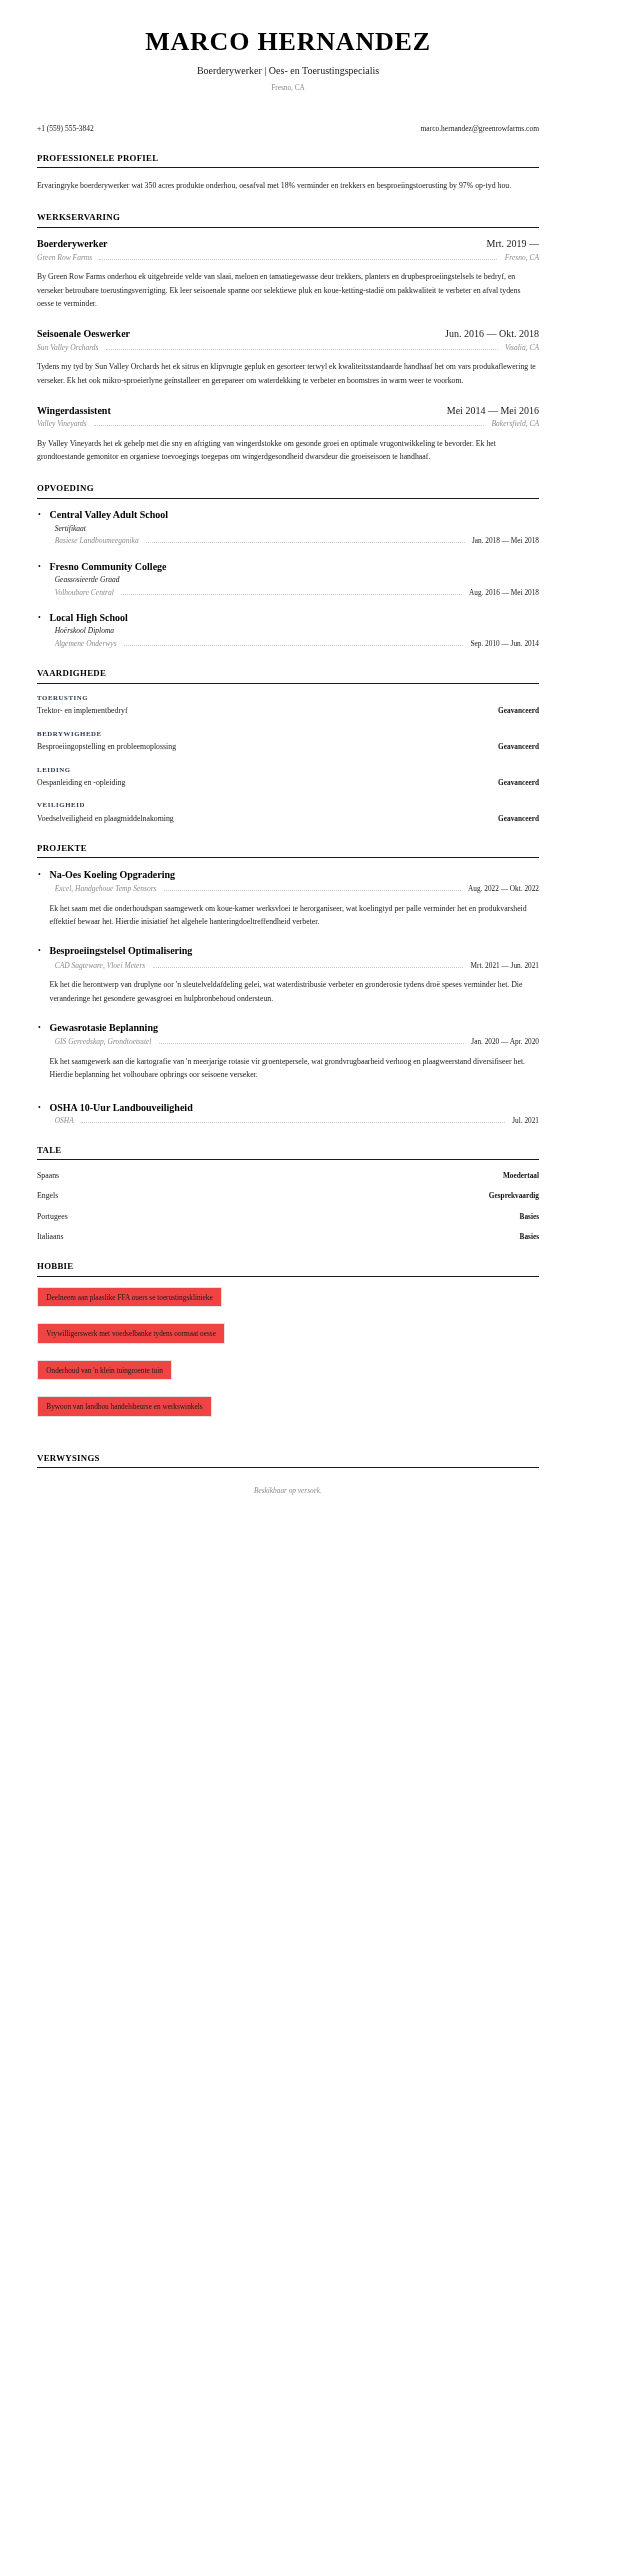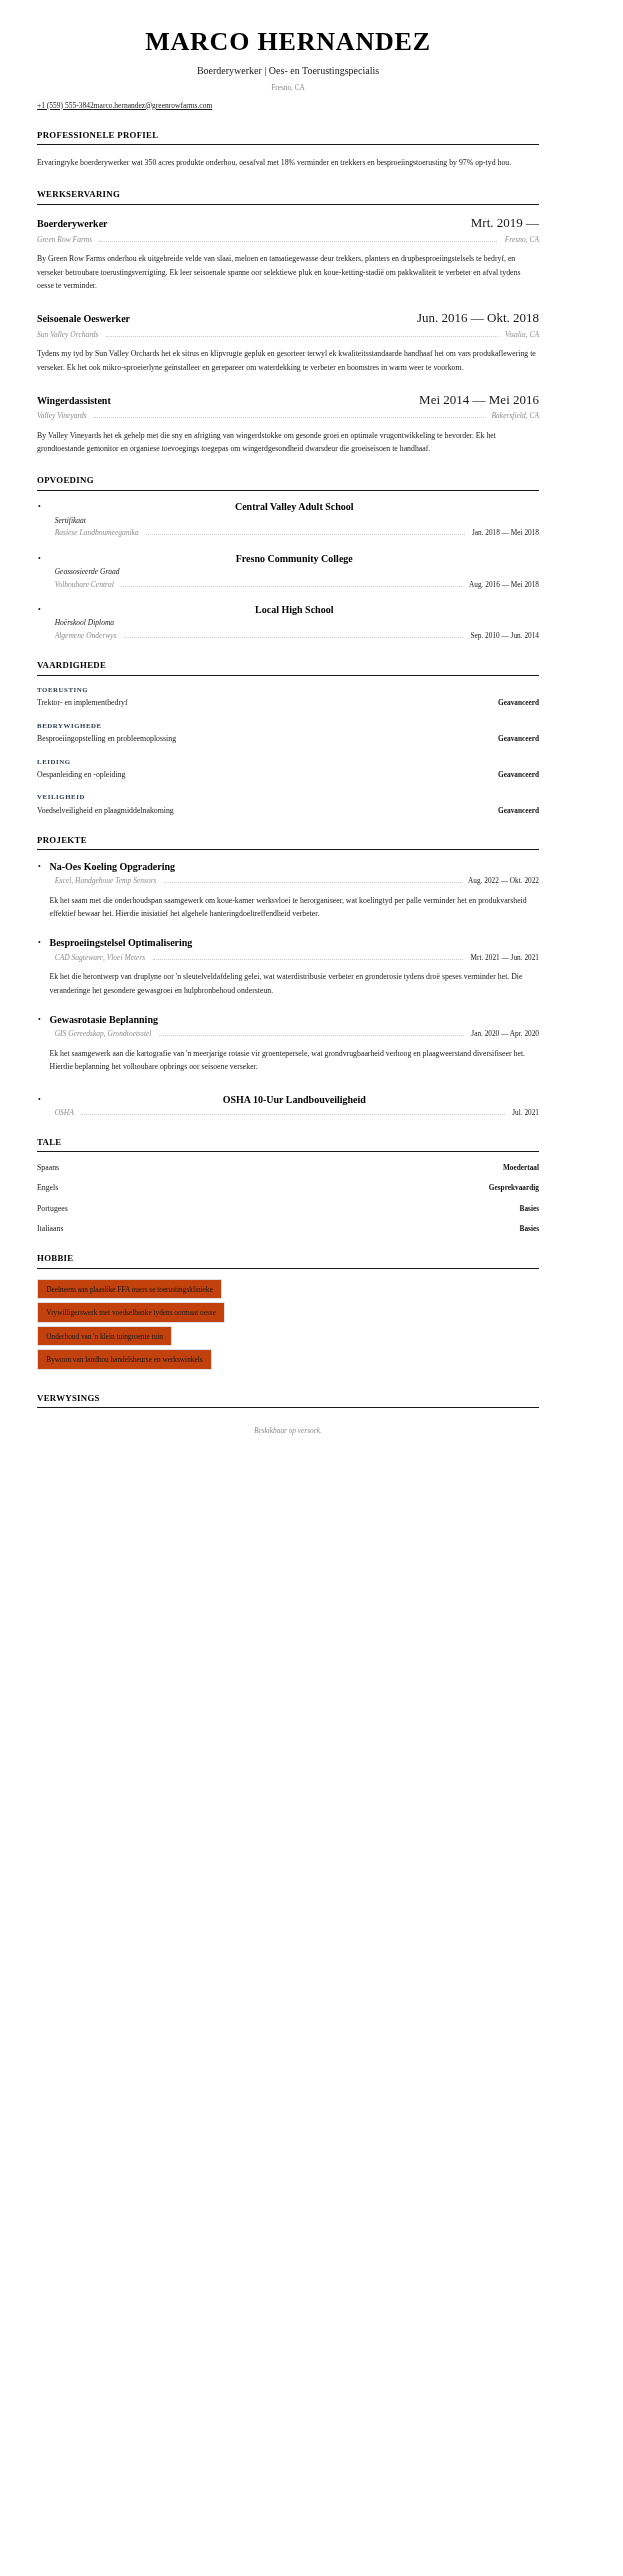--- a/index.html
+++ b/index.html
@@ -38,25 +38,25 @@
     margin: 0 0 6.2px 0;
     font-weight: normal;
   }
   .hdr-loc {
     font-size: 7.3px;
     color: #8a8a8a;
     margin: 0;
   }
   .hdr-contact {
     display: flex;
-    align-items: baseline;
-    margin-top: 9px;
-    font-size: 7.5px;
-    color: #1a1a1a;
-    text-decoration: underline;
+    justify-content: space-between;
+    align-items: baseline;
+    margin-top: 32px;
+    font-size: 7.5px;
+    color: #1a1a1a;
   }
 
   
   .section { margin-top: 20px; }
   .sec-head {
     font-size: 8.8px;
     font-weight: bold;
     letter-spacing: 0.3px;
     color: #000000;
     padding-bottom: 4.7px;
@@ -80,21 +80,21 @@
     justify-content: space-between;
     align-items: baseline;
     margin-bottom: 3.6px;
   }
   .exp-role {
     font-size: 10px;
     font-weight: bold;
     color: #000000;
   }
   .exp-date {
-    font-size: 13px;
+    font-size: 10px;
     color: #1a1a1a;
     white-space: nowrap;
     text-align: right;
   }
   .exp-row2 {
     display: flex;
     align-items: baseline;
     margin-bottom: 8.3px;
   }
   .exp-org {
@@ -128,21 +128,20 @@
     top: 1px;
     font-size: 7.8px;
     color: #111111;
     line-height: 1.2;
   }
   .bul-title {
     font-size: 10px;
     font-weight: bold;
     color: #000000;
     margin-bottom: 3.1px;
-    text-align: center;
   }
   .bul-sub {
     font-size: 7.5px;
     font-style: italic;
     color: #1a1a1a;
     margin-bottom: 3.6px;
     padding-left: 5.2px;
   }
   .bul-row {
     display: flex;
@@ -222,26 +221,26 @@
     display: flex;
     justify-content: space-between;
     align-items: baseline;
     margin-bottom: 11.4px;
   }
   .lng-row:last-child { margin-bottom: 0; }
   .lng-name { font-size: 7.8px; color: #1a1a1a; }
   .lng-lvl { font-size: 7.3px; font-weight: bold; color: #111111; text-align: center; }
   .hob-chip {
     display: inline-block;
-    background: #c2410c;
+    background: #ef4444;
     border: 0.5px solid #dfe3e6;
     padding: 4.7px 8.3px;
     font-size: 7.3px;
     color: #1a1a1a;
-    margin-bottom: 3px;
+    margin-bottom: 16px;
   }
   .hob-wrap > div { display: block; }
 
   
   .ref-text {
     text-align: center;
     font-size: 7.3px;
     font-style: italic;
     color: #8d8d8d;
     margin-top: 17.7px;

